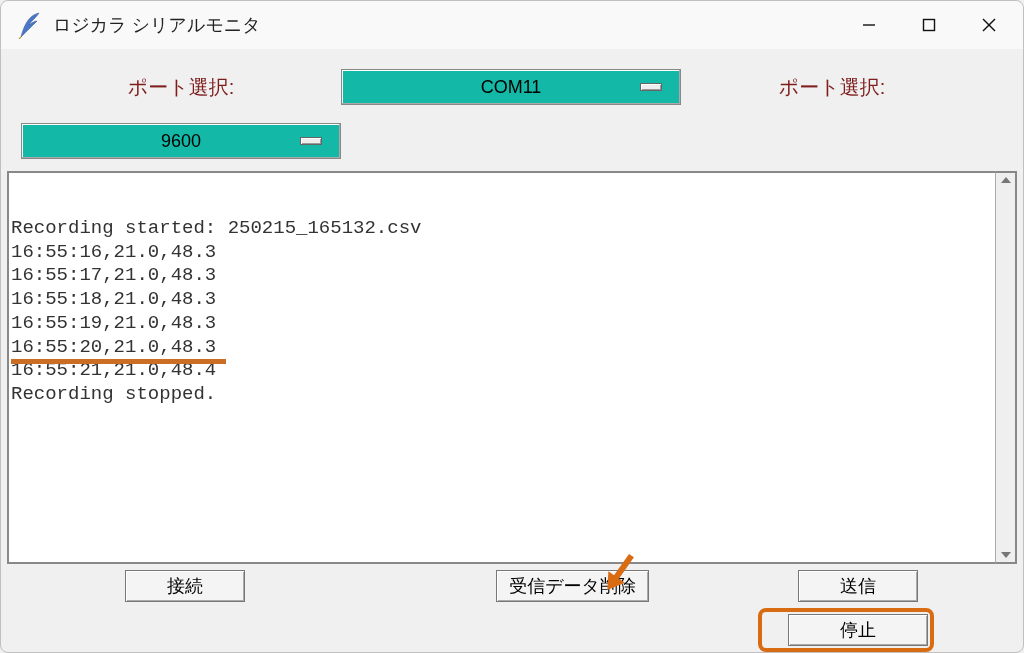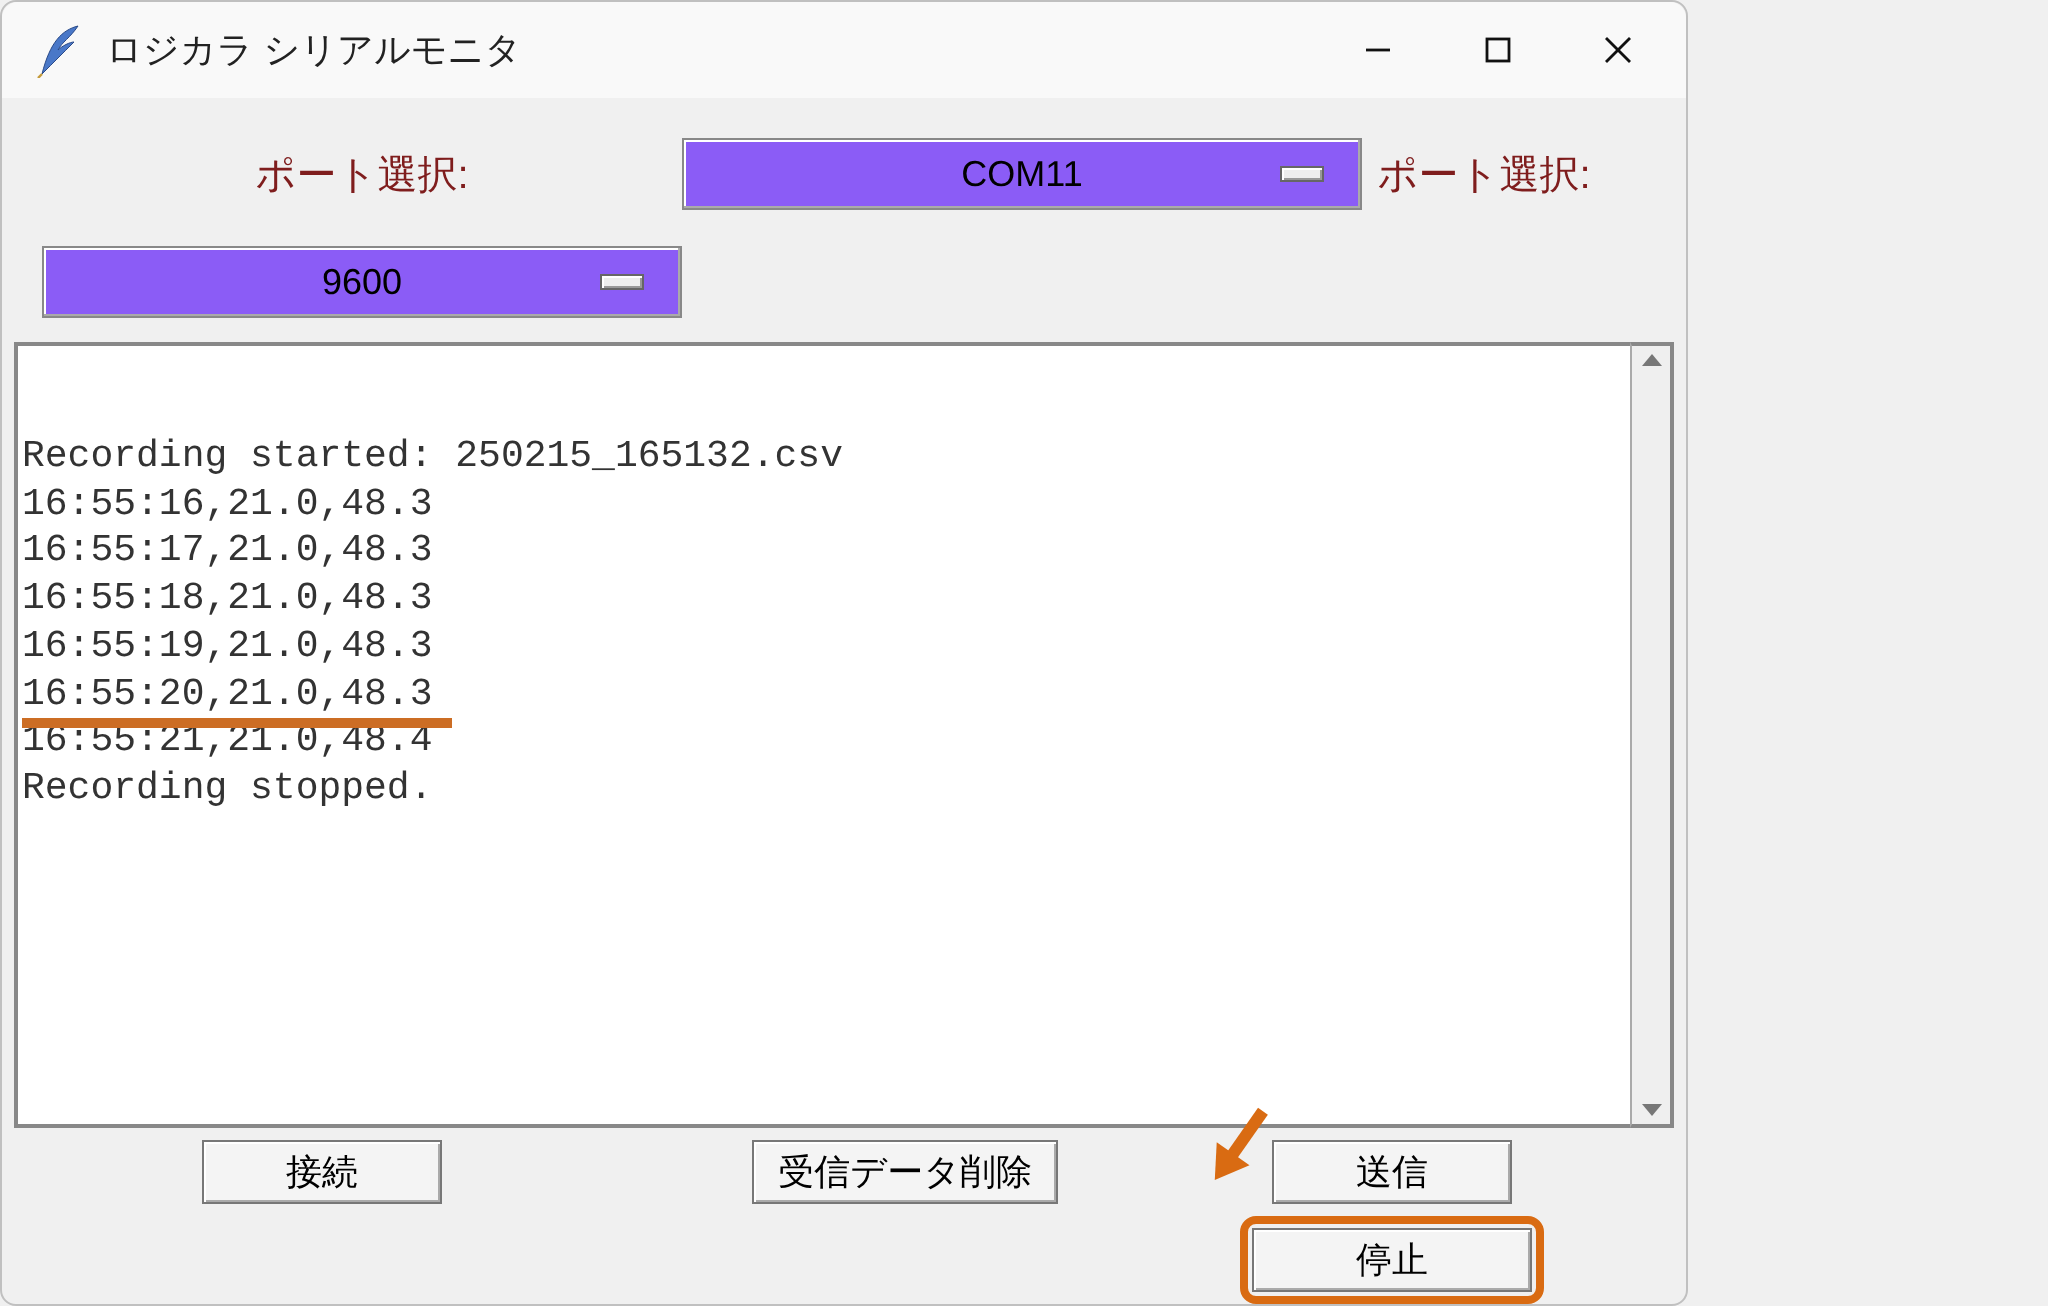--- a/index.html
+++ b/index.html
@@ -6,21 +6,21 @@
   body {
     margin: 0;
     padding: 0;
     font-family: "MS Gothic", "Yu Gothic", sans-serif;
     background: #f0f0f0;
     width: 1024px;
     height: 653px;
     overflow: hidden;
   }
   .window {
-    width: 844px;
+    width: 1024px;
     height: 653px;
     background: #f0f0f0;
     border: 1px solid #c0c0c0;
     border-radius: 8px;
     display: flex;
     flex-direction: column;
     position: relative;
   }
   .titlebar {
     height: 48px;
@@ -63,21 +63,21 @@
   }
   .cfg-label {
     font-size: 20px;
     color: #7f1d1d;
     text-align: center;
   }
   .optmenu {
     position: relative;
     height: 36px;
     border: 1px solid #888;
-    background: #8b5cf6;
+    background: #14b8a6;
     display: flex;
     align-items: center;
     justify-content: center;
     font-size: 18px;
     box-shadow: inset -1px -1px 0 #aaa, inset 1px 1px 0 #fff;
   }
   .optmenu .indicator {
     position: absolute;
     right: 18px;
     width: 22px;
@@ -168,20 +168,21 @@
     min-width: 120px;
     height: 32px;
     padding: 0 12px;
     border: 1px solid #777;
     background: #f4f4f4;
     font-size: 18px;
     display: flex;
     align-items: center;
     justify-content: center;
     box-shadow: inset 1px 1px 0 #fff, inset -1px -1px 0 #aaa;
+    margin-left: 24px;
   }
   .btn.long { min-width: 150px; }
   .stop-highlight {
     border: 4px solid #d96b12;
     border-radius: 8px;
     padding: 2px;
     margin-top: 2px;
   }
   .stop-highlight .btn { min-width: 140px; height: 32px; }
 

